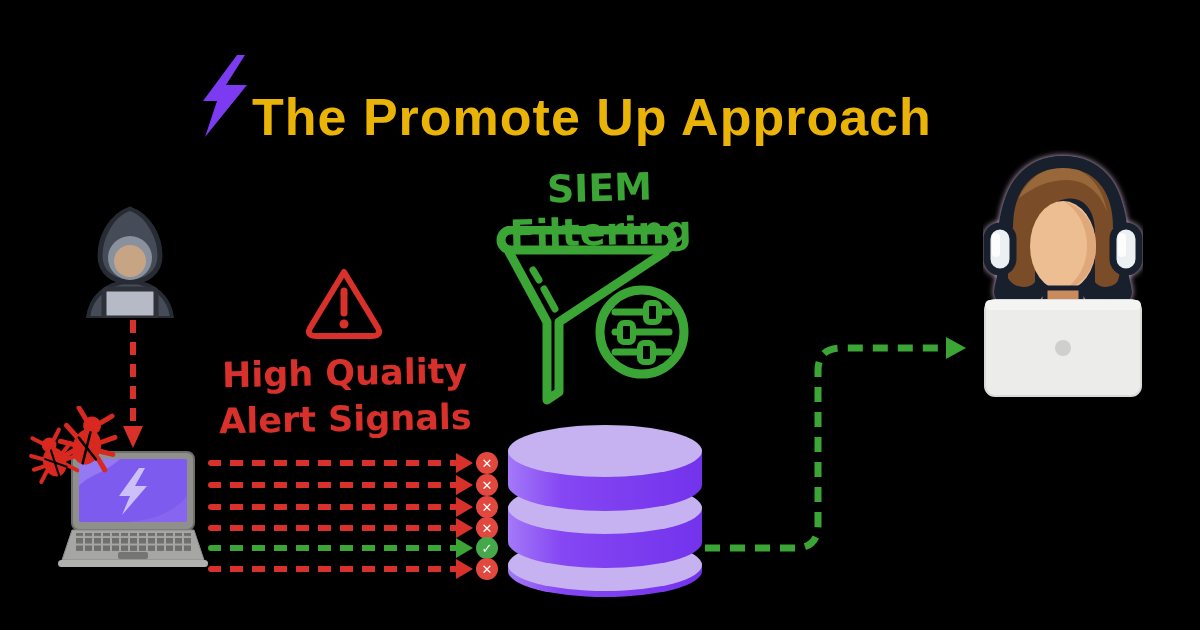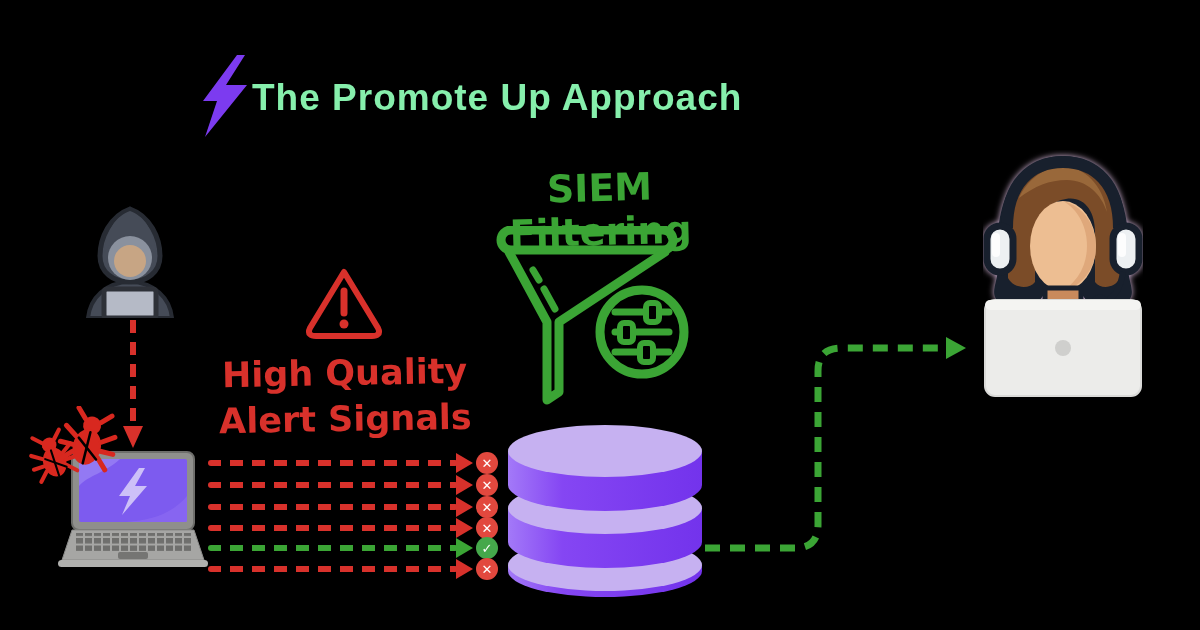--- a/index.html
+++ b/index.html
@@ -1,22 +1,22 @@
 <!DOCTYPE html>
 <html><head>
 <meta charset="utf-8">
 <style>
   html,body{margin:0;padding:0;background:#000;}
   .stage{position:relative;width:1200px;height:630px;background:#000;overflow:hidden;
          font-family:"Liberation Sans",sans-serif;}
   .abs{position:absolute;}
 
   
-  .title{position:absolute;left:252px;top:52px;font-size:37px;font-weight:700;
-         color:#86efac;letter-spacing:1px;white-space:nowrap;}
+  .title{position:absolute;left:252px;top:52px;font-size:52px;font-weight:700;
+         color:#eab308;letter-spacing:1px;white-space:nowrap;}
 
   
   .siem-text{position:absolute;left:460px;top:166px;width:280px;text-align:center;
              font-size:38px;color:#3BA535;font-weight:700;transform:rotate(-1.5deg);
              font-family:"DejaVu Sans",sans-serif;letter-spacing:0px;}
   .alert-text{position:absolute;left:214px;top:350px;width:262px;text-align:center;
               font-size:35px;line-height:46px;color:#D8312B;font-weight:700;
               transform:rotate(-1deg);font-family:"DejaVu Sans",sans-serif;}
 
   

